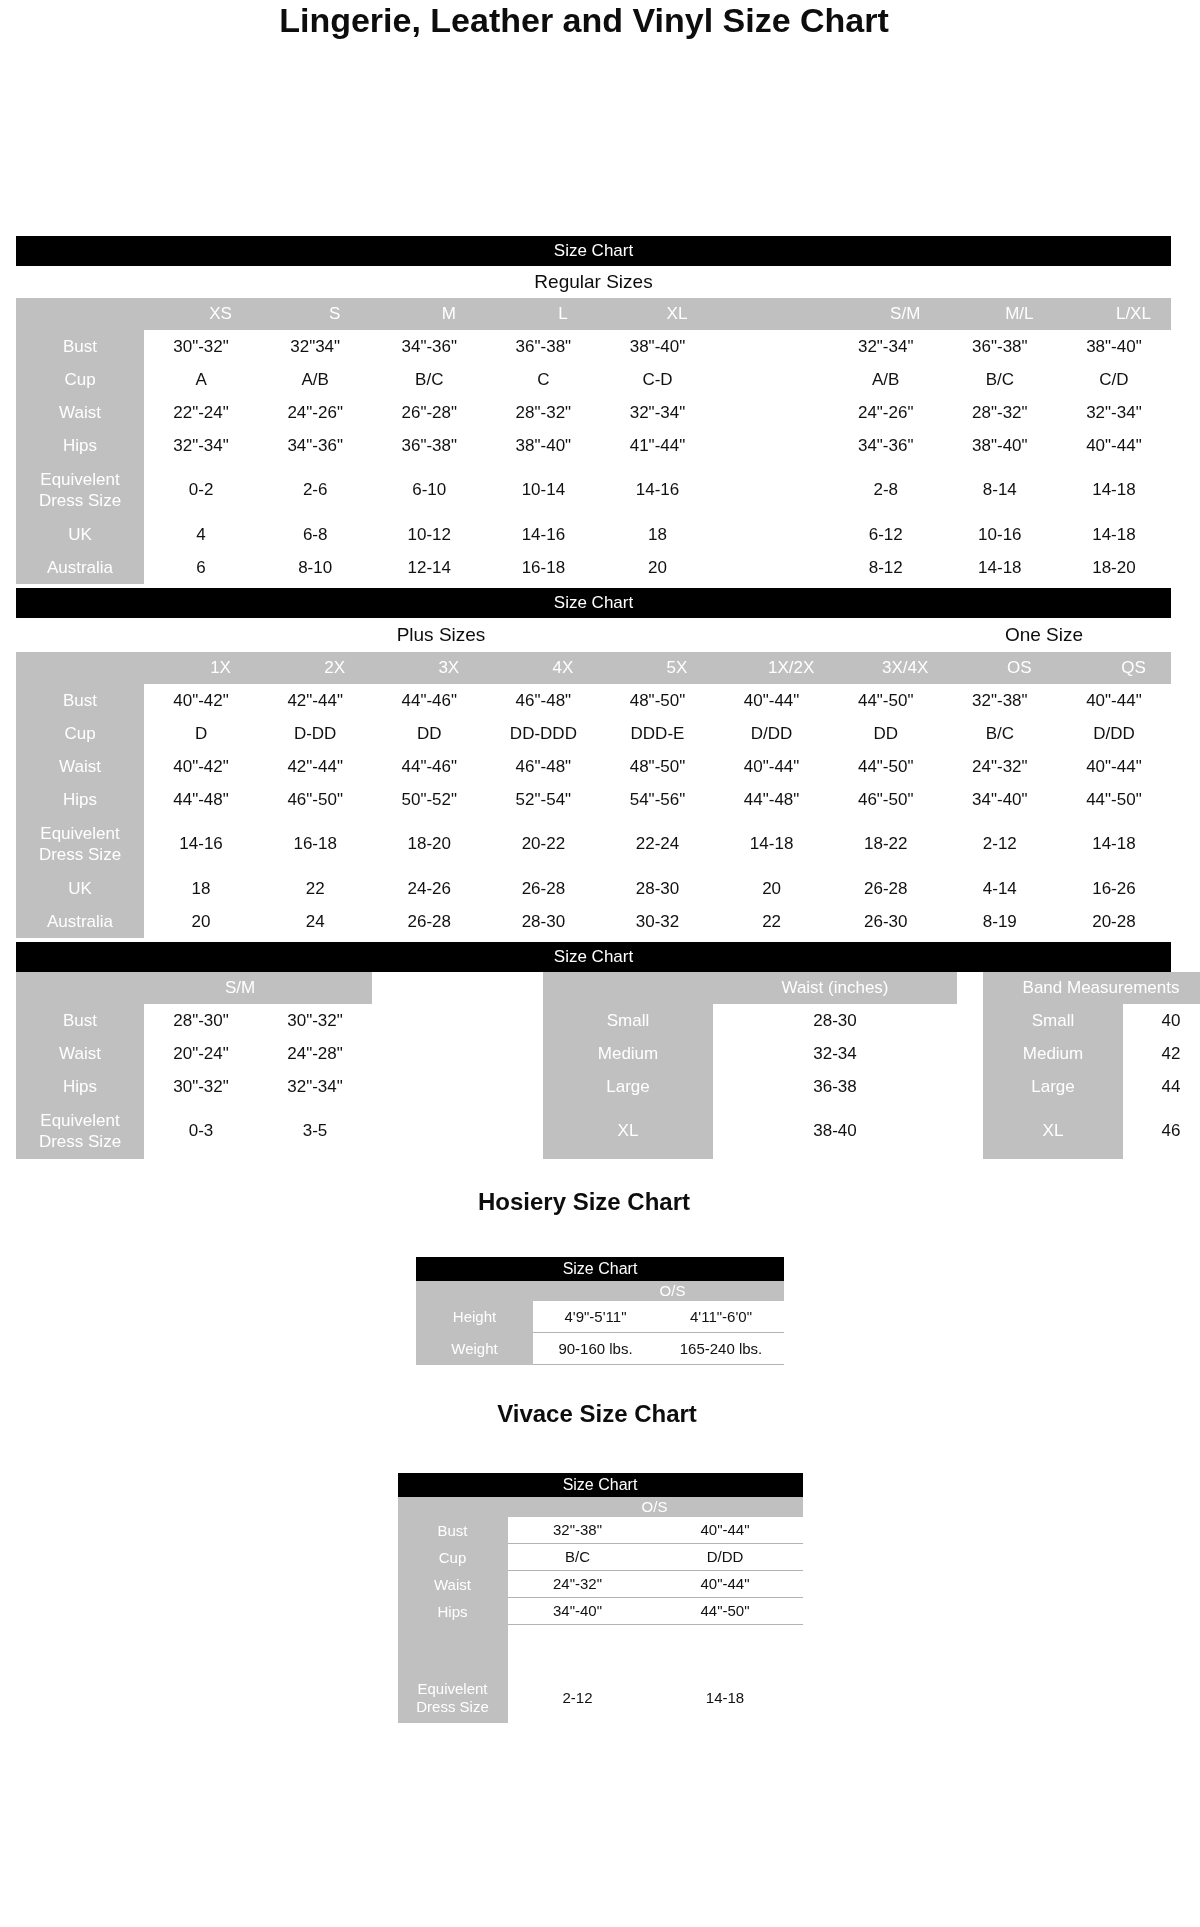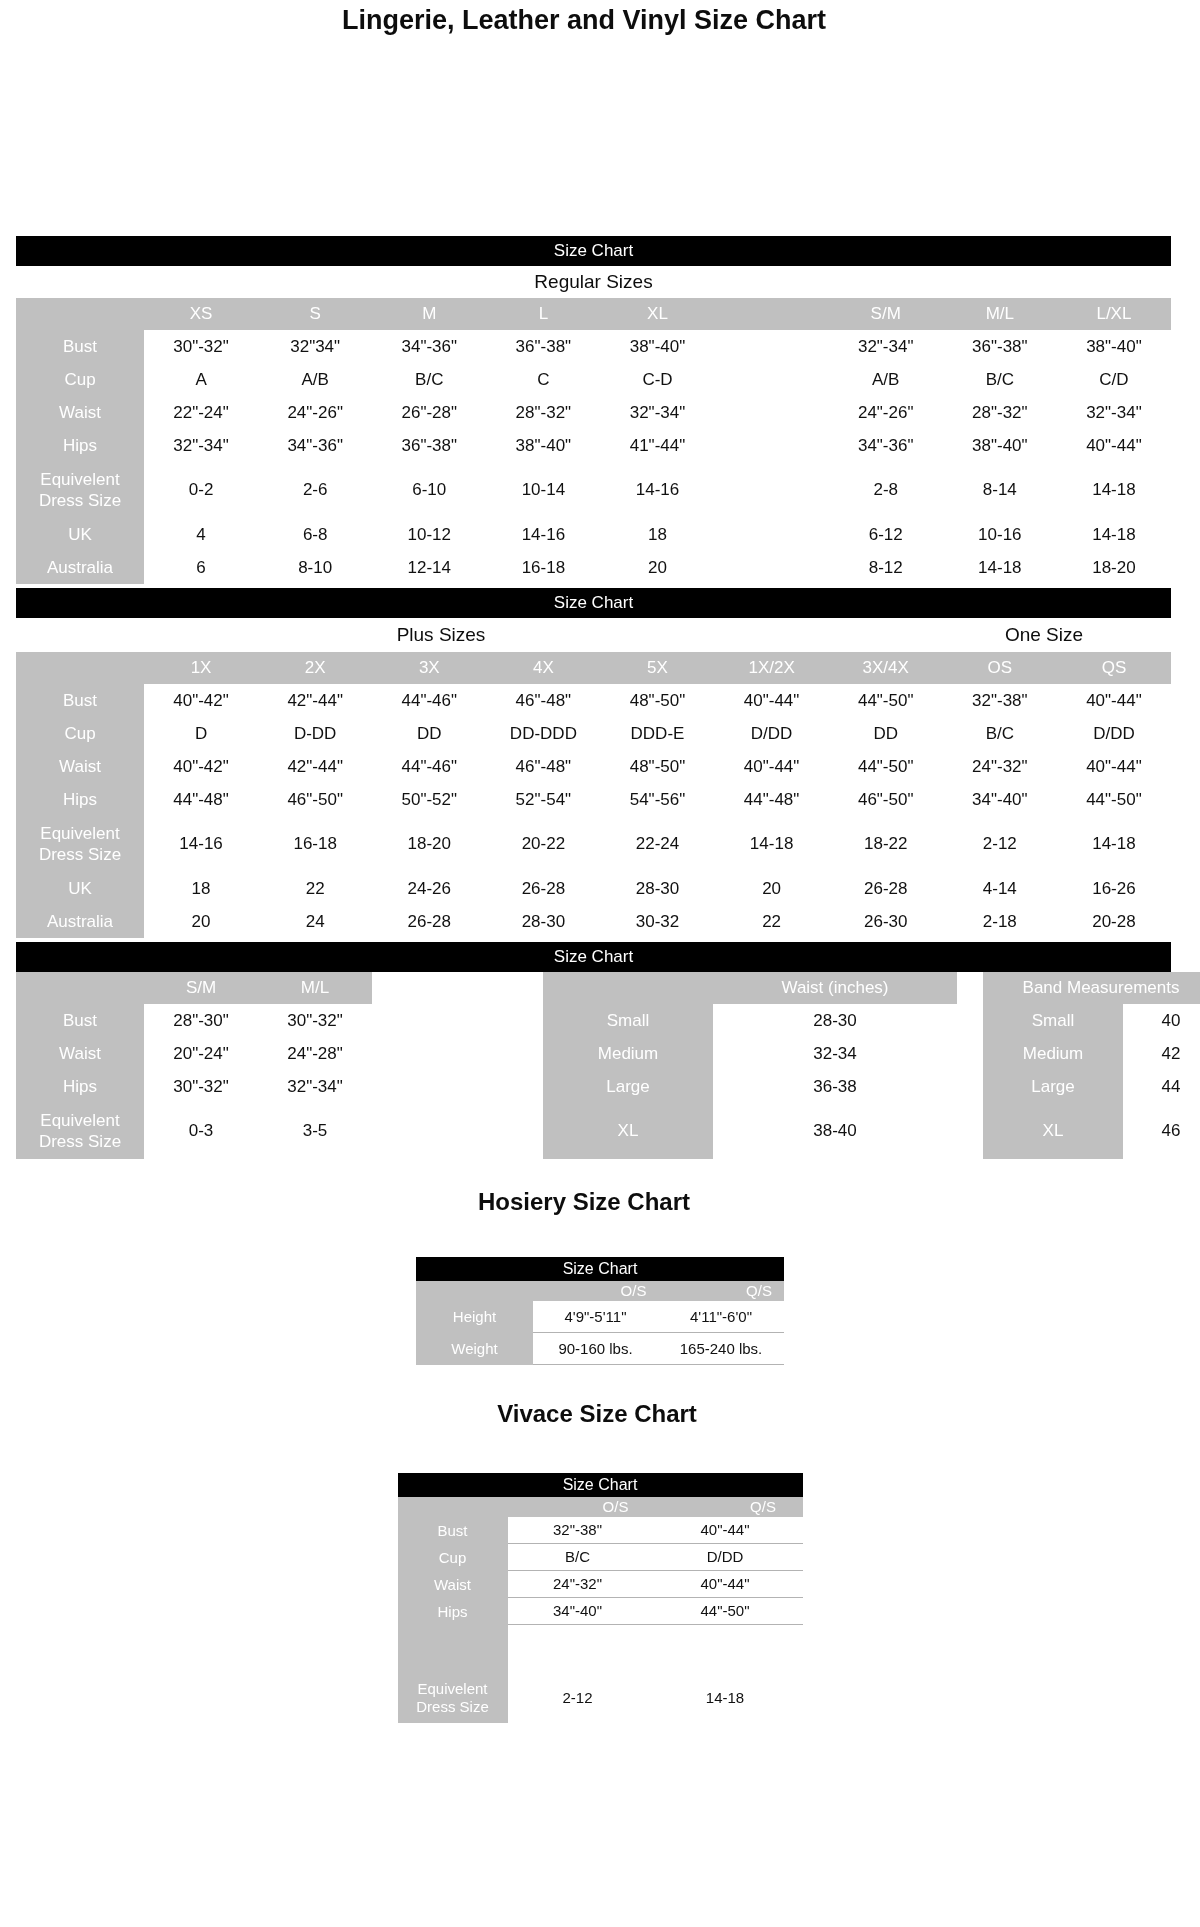--- a/index.html
+++ b/index.html
@@ -6,21 +6,21 @@
   body {
     width:1200px; min-height:1927px;
     font-family:"Liberation Sans", sans-serif;
     color:#1a1a1a;
     -webkit-font-smoothing:antialiased;
   }
   .content { margin-left:16px; width:1155px; padding-top:158px; }
 
   .page-title {
     width:1168px; text-align:center;
-    font-size:27px; font-weight:bold; color:#0d0d0d;
+    font-size:34px; font-weight:bold; color:#0d0d0d;
     height:40px; line-height:40px; margin:0;
   }
   .section-title {
     width:1168px; text-align:center;
     font-size:24px; font-weight:bold; color:#0d0d0d;
     height:34px; line-height:34px; margin:0;
   }
 
   .bar {
     background:#000; color:#fff;
@@ -31,21 +31,21 @@
   .bar.mid { margin-top:4px; }
 
   .subtitle {
     height:32px; line-height:32px; text-align:center;
     font-size:19px; color:#0d0d0d;
   }
 
   
   .trow { display:grid; height:33px; }
   .trow.tall { height:56px; }
-  .trow.thead { height:32px; background:#c0c0c0; }
+  .trow.thead { height:32px; background:#c0c0c0;gap:39px; }
   .grid9 .trow { grid-template-columns:128px repeat(9, 1fr); }
   .grid2 { width:356px; }
   .grid2 .trow { grid-template-columns:128px 114px 114px; }
   .tlabel {
     background:#c0c0c0; color:#fff;
     display:flex; align-items:center; justify-content:center;
     text-align:center; white-space:pre-line;
     font-size:17px; line-height:21px;
   }
   .thead .tlabel { background:transparent; }
@@ -303,21 +303,21 @@
       </div>
       <div class="trow">
         <div class="tlabel">Australia</div>
         <div class="tcell">20</div>
         <div class="tcell">24</div>
         <div class="tcell">26-28</div>
         <div class="tcell">28-30</div>
         <div class="tcell">30-32</div>
         <div class="tcell">22</div>
         <div class="tcell">26-30</div>
-        <div class="tcell">2-18</div>
+        <div class="tcell">8-19</div>
         <div class="tcell">20-28</div>
       </div>
     </div>
 
   <div class="bar mid">Size Chart</div>
 
   <div class="lower-tables">
     <div class="grid2">
         <div class="trow thead">
           <div class="tlabel"></div>

